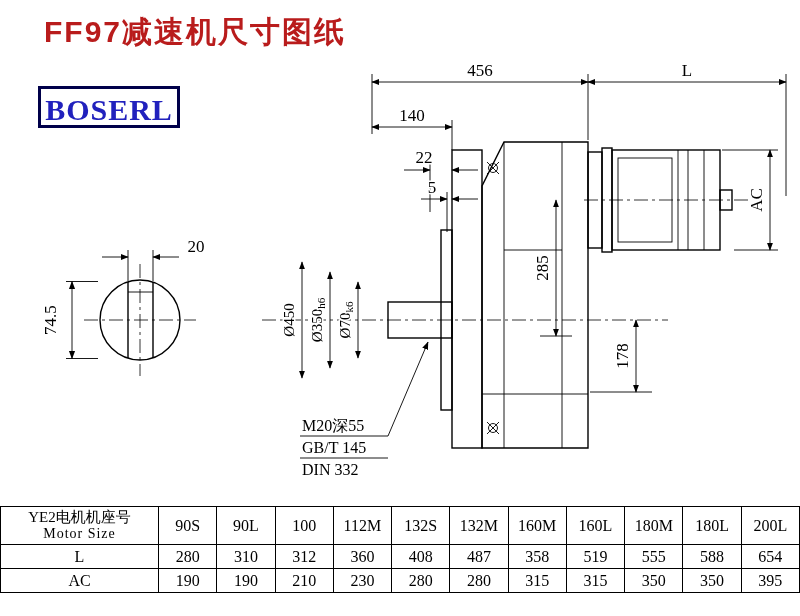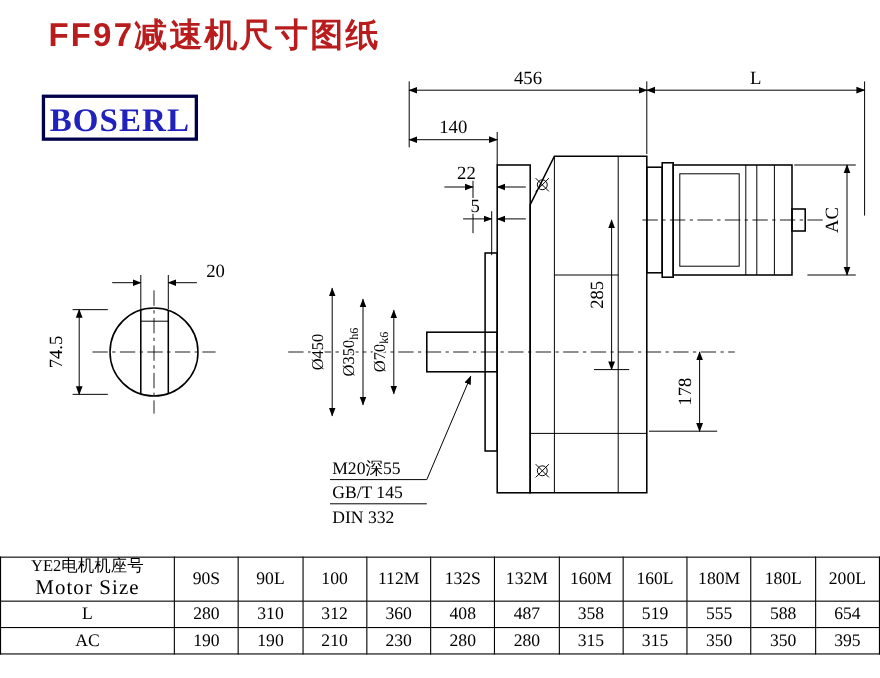--- a/index.html
+++ b/index.html
@@ -35,21 +35,21 @@
     position:absolute;left:0;top:506px;width:800px;border-collapse:collapse;
     table-layout:fixed;font-family:"Liberation Serif","DejaVu Serif",serif;background:#fff;
   }
   table.size-table td,table.size-table th{
     border:1px solid #000;text-align:center;vertical-align:middle;
     font-size:16px;font-weight:400;padding:0;color:#000;
   }
   tr.hdr{height:38px;}
   tr.datarow{height:24px;}
   .hd-cn{font-size:15px;line-height:1.15;}
-  .hd-en{font-size:19px;line-height:1.15;letter-spacing:1px;}
+  .hd-en{font-size:14px;line-height:1.15;letter-spacing:1px;}
 </style>
 </head>
 <body>
 
 <div class="page-title">FF97减速机尺寸图纸</div>
 
 <div class="brand-box">
   <span class="brand-text">BOSERL</span>
 </div>
 

